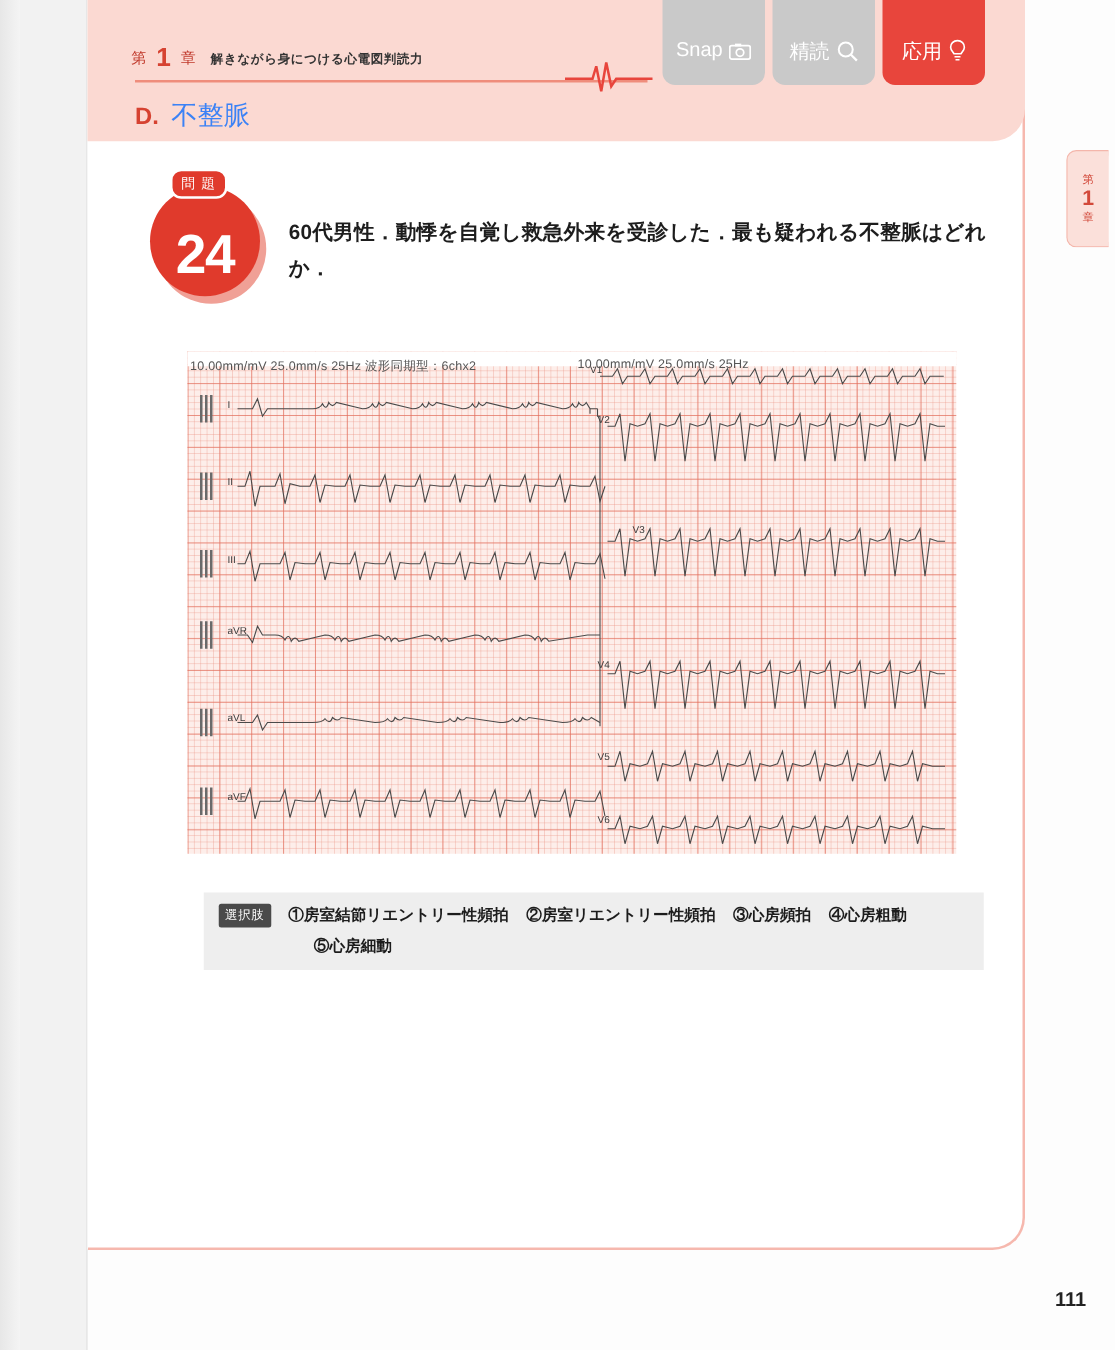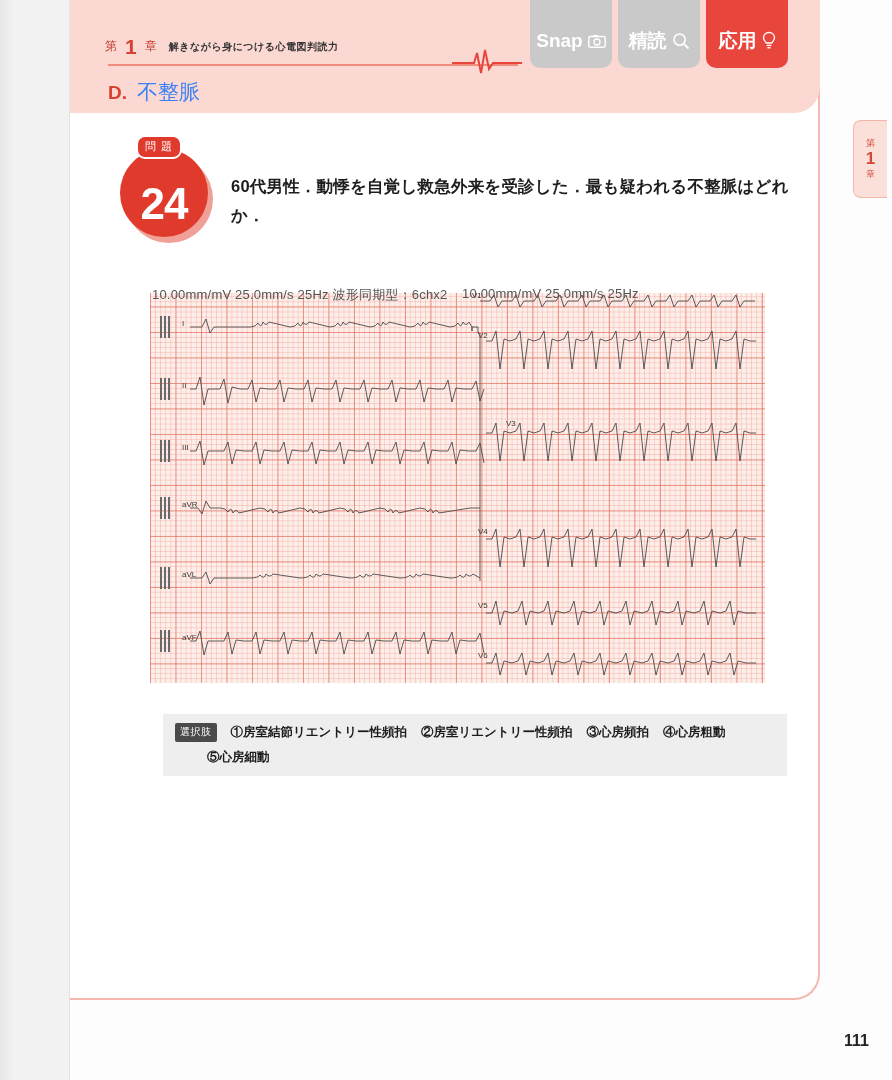--- a/index.html
+++ b/index.html
@@ -94,21 +94,21 @@
     border-bottom-right-radius: 10px;
     display: flex; align-items: center; justify-content: center;
     gap: 5px;
     color: #ffffff;
     font-size: 14px;
     padding-top: 14px;
   }
   .tab.snap { background: #c9c9c9; }
   .tab.read { background: #c9c9c9; }
   .tab.app  { background: #ea4335; background: #e8453c; }
-  .tab .lbl { font-size: 19px; font-weight: bold; }
+  .tab .lbl { font-size: 16px; }
   .tab svg { display:block; }
 
   
   .thumb {
     position: absolute; left: 853px; top: 120px;
     width: 34px; height: 78px;
     background: #fbe0da;
     border: 1px solid #f4b6ab;
     border-right: none;
     border-top-left-radius: 8px;
@@ -173,21 +173,21 @@
       linear-gradient(to bottom, rgba(236,150,136,.38) 1px, transparent 1px);
     background-size: 5.1px 5.1px;
   }
   .ecg-grid-big {
     background-image:
       linear-gradient(to right, rgba(226,110,92,.65) 1px, transparent 1px),
       linear-gradient(to bottom, rgba(226,110,92,.65) 1px, transparent 1px);
     background-size: 25.5px 25.5px;
   }
   .ecg-meta {
-    position: absolute; font-size: 13px; color: #555; letter-spacing: .2px;
+    position: absolute; font-size: 10px; color: #555; letter-spacing: .2px;
     white-space: nowrap;
   }
   .ecg-meta.l { left: 152px; top: 286px; }
   .ecg-meta.r { left: 462px; top: 286px; }
   .ecg-white-top {
     position: absolute; left: 150px; top: 281px; width: 615px; height: 12px;
     background: #ffffff;
   }
   .lead-mark {
     position: absolute; width: 11px; height: 22px;
@@ -212,21 +212,21 @@
     display: flex; align-items: center; gap: 14px;
     font-size: 12.5px; color: #1c1c1c; font-weight: bold;
     white-space: nowrap;
   }
   .choices-tag {
     background: #4a4a4a; color: #fff; font-size: 10px;
     padding: 2px 5px 3px; border-radius: 2px; letter-spacing: .5px;
     font-weight: normal;
   }
   .choices-row2 {
-    margin-top: 7px; margin-left: 32px;
+    margin-top: 7px; margin-left: 76px;
     font-size: 12.5px; color: #1c1c1c; font-weight: bold;
   }
 
   .page-no {
     position: absolute; right: 23px; bottom: 30px;
     font-size: 16px; color: #222; font-weight: bold;
   }
 </style>
 </head>
 <body>

